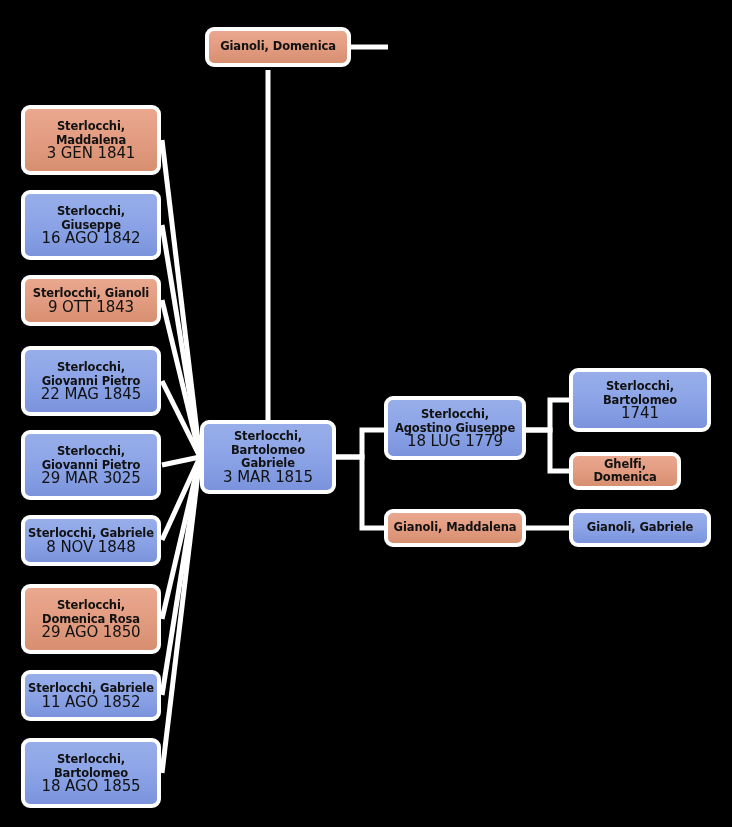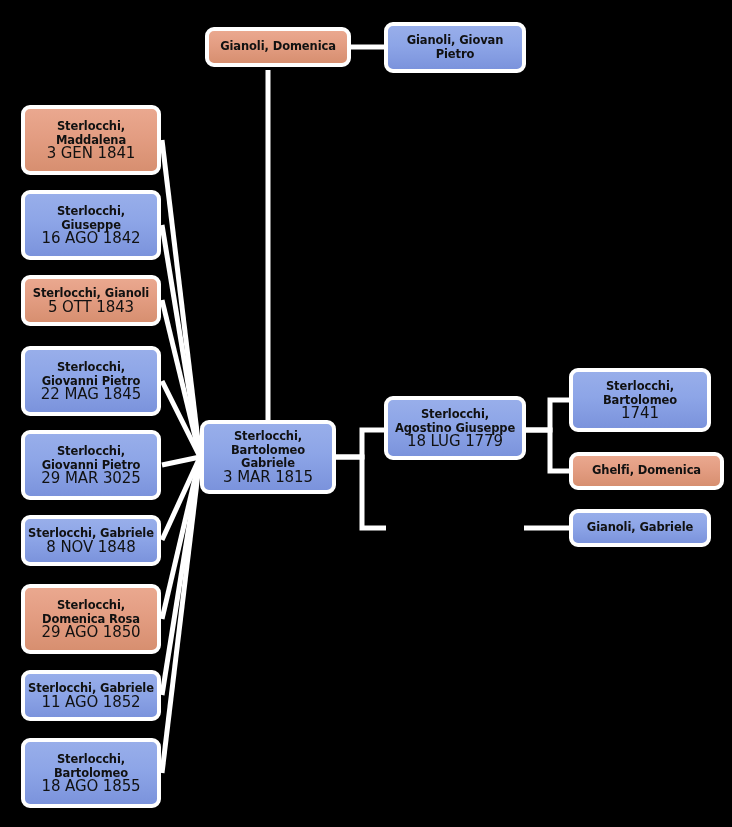--- a/index.html
+++ b/index.html
@@ -104,21 +104,21 @@
   </div>
 
   <div class="node male" style="left:21px; top:190px; width:140px; height:70px;">
     <div class="nm">Sterlocchi,
 Giuseppe</div>
     <div class="dt">16 AGO 1842</div>
   </div>
 
   <div class="node female" style="left:21px; top:275px; width:140px; height:51px;">
     <div class="nm">Sterlocchi, Gianoli</div>
-    <div class="dt">5 OTT 1843</div>
+    <div class="dt">9 OTT 1843</div>
   </div>
 
   <div class="node male" style="left:21px; top:346px; width:140px; height:70px;">
     <div class="nm">Sterlocchi,
 Giovanni Pietro</div>
     <div class="dt">22 MAG 1845</div>
   </div>
 
   <div class="node male" style="left:21px; top:430px; width:140px; height:70px;">
     <div class="nm">Sterlocchi,
@@ -153,42 +153,41 @@
 Bartolomeo
 Gabriele</div>
     <div class="dt">3 MAR 1815</div>
   </div>
 
   <div class="node female" style="left:196px; top:27px; width:146px; height:40px;margin-left:9px;">
     <div class="nm">Gianoli, Domenica</div>
 
   </div>
 
-  <div class="node male" style="left:384px; top:22px; width:142px; height:51px;">
-    <div class="nm">Gianoli, Giovan
-Pietro</div>
-
-  </div>
 
   <div class="node male" style="left:384px; top:396px; width:142px; height:64px;">
     <div class="nm">Sterlocchi,
 Agostino Giuseppe</div>
     <div class="dt">18 LUG 1779</div>
   </div>
 
   <div class="node male" style="left:569px; top:368px; width:142px; height:64px;">
     <div class="nm">Sterlocchi,
 Bartolomeo</div>
     <div class="dt">1741</div>
   </div>
 
-  <div class="node female" style="left:569px; top:452px; width:155px; height:38px;">
+  <div class="node female" style="left:569px; top:452px; width:112px; height:38px;">
     <div class="nm">Ghelfi, Domenica</div>
 
   </div>
 
+  <div class="node female" style="left:384px; top:509px; width:142px; height:38px;">
+    <div class="nm">Gianoli, Maddalena</div>
+
+  </div>
 
   <div class="node male" style="left:569px; top:509px; width:142px; height:38px;">
     <div class="nm">Gianoli, Gabriele</div>
 
   </div>
 
 </div>
 
 </body></html>

